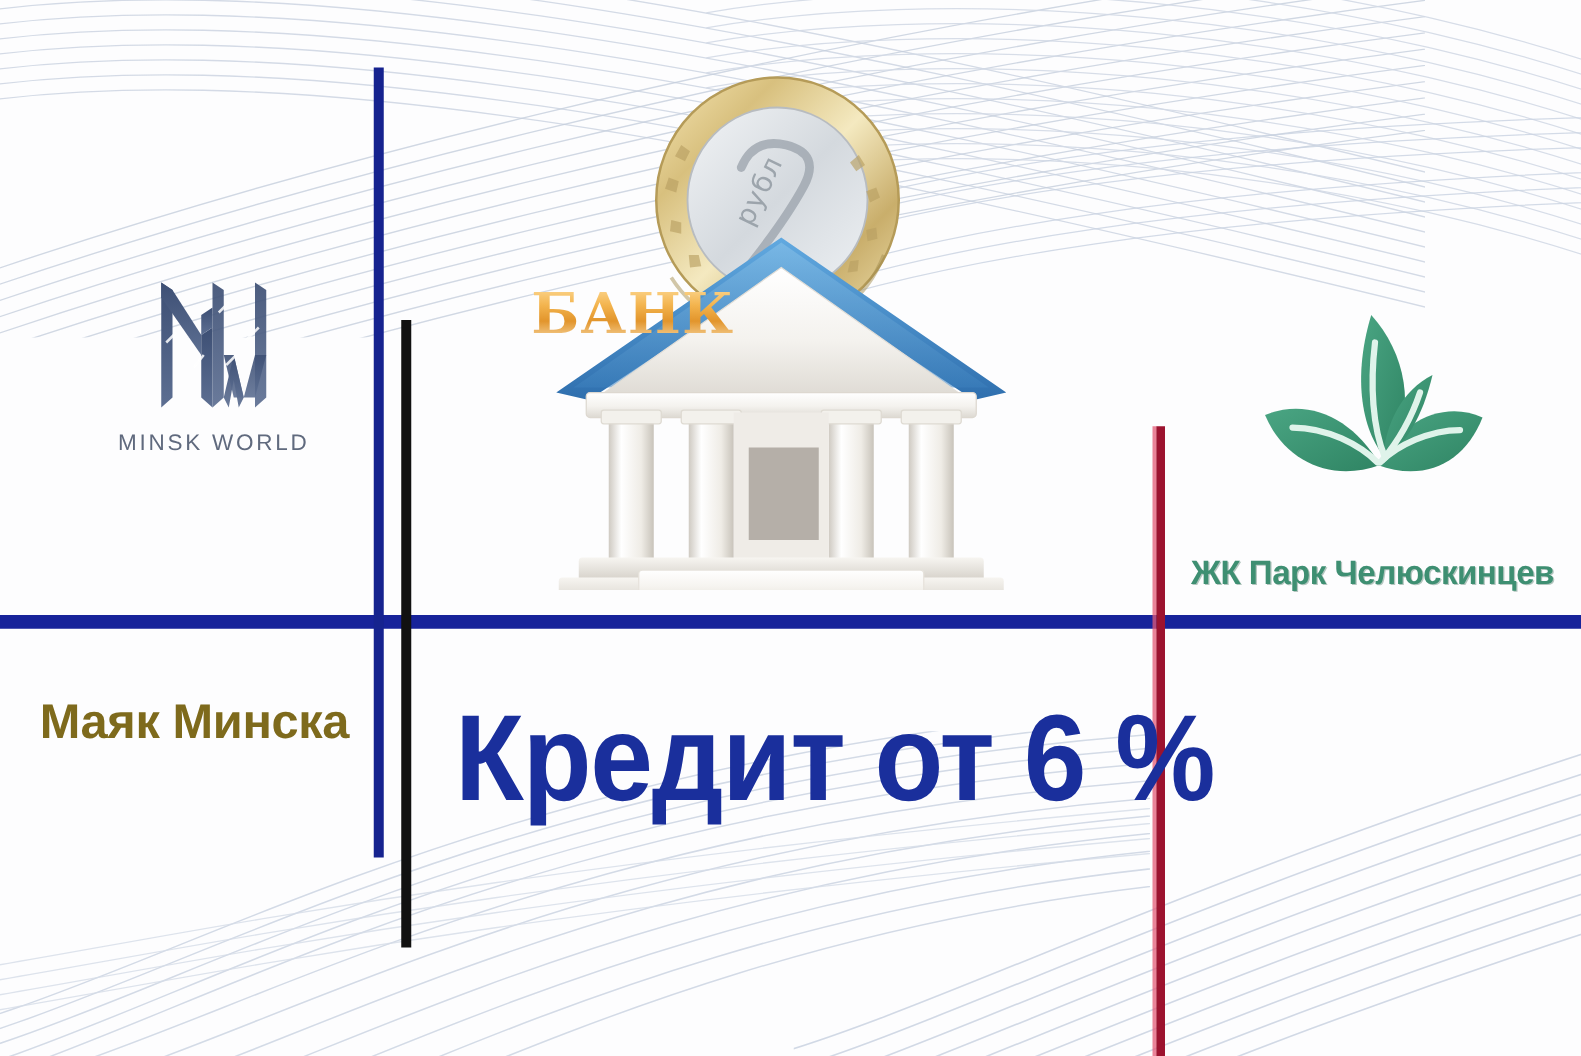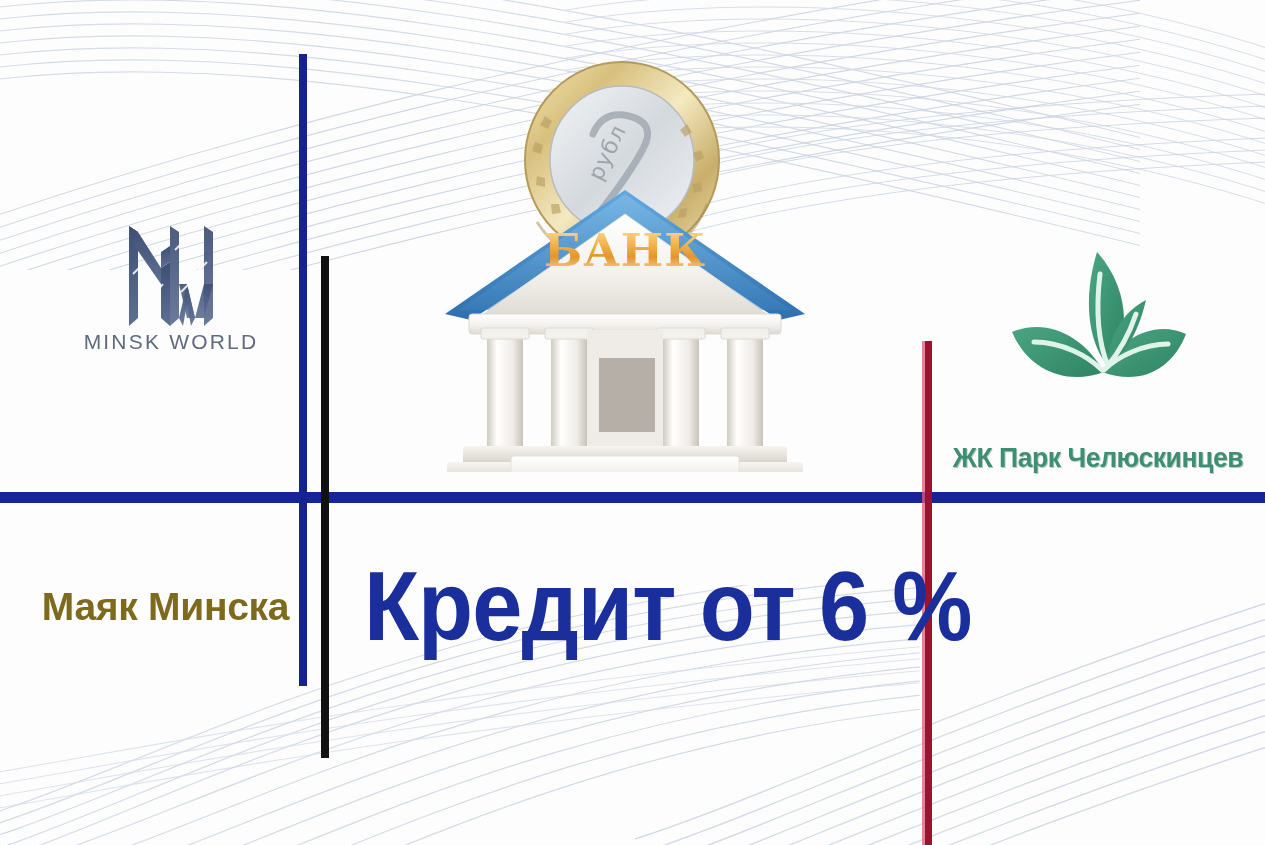--- a/index.html
+++ b/index.html
@@ -43,50 +43,50 @@
   .rule-v-red::after{
     content:"";position:absolute;left:-3px;top:0;width:3px;height:100%;
     background:#e35a75;opacity:.75;
   }
   
   .brand-left{
     position:absolute;left:46px;top:222px;width:250px;text-align:center;
   }
   .mw-logo{width:100px;height:108px;margin:0 auto;display:block;}
   .mw-word{
-    font-size:21px;letter-spacing:2.2px;color:#606a7e;font-weight:400;
+    margin-top:14px;
+    font-size:18px;letter-spacing:2.2px;color:#606a7e;font-weight:400;
     white-space:nowrap;
   }
   .minsk-mir{
     position:absolute;left:46px;top:446px;width:250px;text-align:center;
     font-size:25px;font-weight:700;color:#1a2c8c;letter-spacing:.4px;
   }
   .mayak{
-    position:absolute;left:38px;top:556px;width:255px;text-align:center;
+    position:absolute;left:28px;top:556px;width:255px;text-align:center;
     font-size:39px;font-weight:700;color:#7e6a1c;letter-spacing:-.3px;
     white-space:nowrap;
-    margin-top:29px;
   }
   
   .brand-right{
     position:absolute;left:942px;top:246px;width:312px;text-align:center;
   }
   .leaf-logo{width:205px;height:165px;display:block;margin:0 auto;}
   .park-word{
     position:absolute;left:942px;top:443px;width:312px;text-align:center;
     font-size:27px;font-weight:700;color:#3e8f72;
     letter-spacing:-.4px;white-space:nowrap;
     text-shadow:1px 1px 0 rgba(90,130,115,.45);
     transform:scaleX(.98);
   }
   
   .bank{position:absolute;left:425px;top:42px;width:400px;height:430px;}
   .bank svg{display:block;width:100%;height:100%;}
   .bank-word{
-    position:absolute;left:0;top:182px;width:400px;text-align:center;
+    position:absolute;left:0;top:182px;width:400px;
     font-family:"DejaVu Serif","Liberation Serif",serif;
     font-size:45px;font-weight:700;letter-spacing:1px;
     background:linear-gradient(180deg,#ffe3a8 0%,#f3b44e 38%,#e2952c 62%,#fde9c2 100%);
     -webkit-background-clip:text;background-clip:text;color:transparent;
     text-shadow:none;
   }
   
   .headline{
     position:absolute;left:340px;top:555px;width:600px;
     text-align:center;

